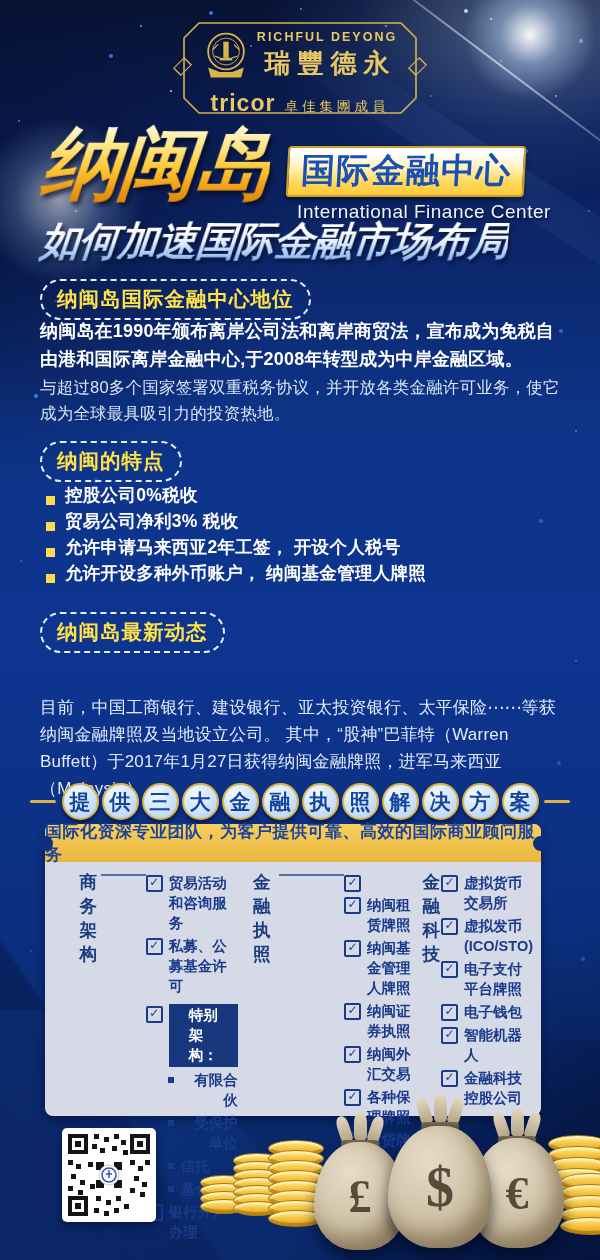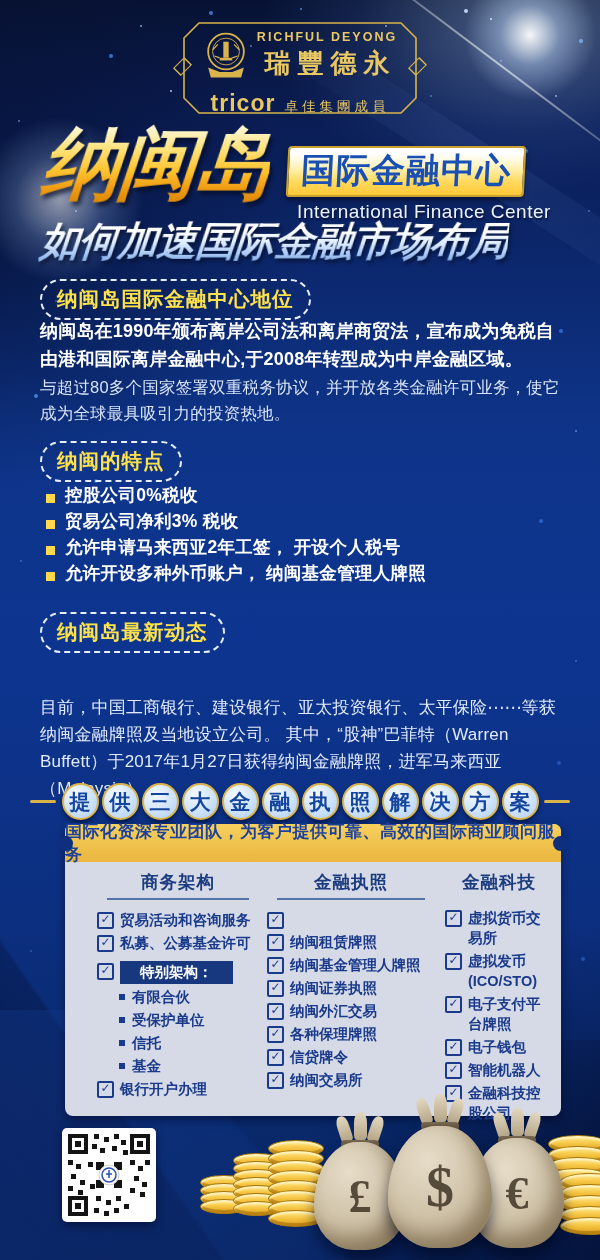--- a/index.html
+++ b/index.html
@@ -68,42 +68,42 @@
     -webkit-background-clip:text;background-clip:text;color:transparent;
     filter:drop-shadow(2px 3px 2px rgba(2,8,30,.7));}
   
   .sec-badge{position:absolute;left:40px;display:inline-block;border:2px dashed #e6eeff;border-radius:22px;
     padding:4px 15px 5px;color:#ffe24a;font-size:20.5px;font-weight:800;letter-spacing:1px;}
   .p-strong{position:absolute;left:40px;width:524px;color:#ffffff;font-size:18px;font-weight:700;
     line-height:28px;letter-spacing:.2px;}
   .p-light{position:absolute;left:40px;width:524px;color:#d9e4f8;font-size:16.5px;font-weight:400;
     line-height:26px;letter-spacing:.2px;}
   .features{position:absolute;left:46px;top:486px;list-style:none;margin:0;padding:0;}
-  .features li{display:flex;align-items:center;margin-bottom:7px;color:#fff;font-size:17.5px;
+  .features li{display:flex;align-items:flex-end;margin-bottom:7px;color:#fff;font-size:17.5px;
     font-weight:700;line-height:19px;letter-spacing:.3px;}
   .sqy{flex:0 0 9px;width:9px;height:9px;background:#ffd84d;margin:5px 10px 0 0;}
   
   .solution{position:absolute;left:0;top:783px;width:600px;display:flex;align-items:center;justify-content:center;}
   .dash{width:26px;height:3px;background:#d9b44a;border-radius:2px;margin:0 4px;}
   .ball{width:33px;height:33px;border-radius:50%;margin:0 1.5px;text-align:center;line-height:33px;
     background:radial-gradient(circle at 35% 28%,#f4f9ff 0%,#d5e7fb 45%,#aecdf0 100%);
     border:2px solid #d9b44a;color:#14459e;font-size:21px;font-weight:900;
     box-shadow:0 3px 4px rgba(0,0,20,.45);}
   
   .panel{position:absolute;left:45px;top:824px;width:496px;height:292px;background:#d6dae6;border-radius:8px;
-    box-shadow:0 4px 10px rgba(0,0,25,.45);margin-left:20px;}
+    box-shadow:0 4px 10px rgba(0,0,25,.45);}
   .ribbon{position:absolute;left:0;right:0;top:0;height:38px;border-radius:7px 7px 0 0;
     background:linear-gradient(180deg,#f7d express 0%,#eab63e 100%);
     background:linear-gradient(180deg,#f6d05e 0%,#eab63e 100%);
     display:flex;align-items:center;justify-content:center;
     color:#1c429e;font-size:17px;font-weight:800;letter-spacing:.5px;}
   .notch{position:absolute;width:15px;height:15px;border-radius:50%;background:#0d2f7d;top:12px;}
   .notch-l{left:-7px;} .notch-r{right:-7px;}
   .cols{position:absolute;top:46px;left:16px;right:8px;bottom:4px;display:flex;}
-  .col{display:flex;flex-direction:column;}
+  .col{display:flex;flex-direction:row;}
   .col-1{width:178px;padding-left:16px;box-sizing:border-box;}
   .col-2{width:168px;margin-left:8px;}
   .col-3{flex:1;margin-left:10px;}
   .col-h{text-align:center;color:#1c3c80;font-size:17.5px;font-weight:800;letter-spacing:1px;}
   .hline{height:2px;background:#5872a8;width:88%;margin:4px auto 7px;}
   .plist{list-style:none;margin:0;padding:0;}
   .plist li{display:flex;align-items:flex-start;margin:3px 0;color:#1a3a8c;font-size:14.5px;
     font-weight:700;line-height:20px;}
   .cb{flex:0 0 13px;width:13px;height:13px;border:2px solid #1a3a8c;border-radius:2px;margin:2px 6px 0 0;
     font-size:12px;line-height:11px;text-align:center;color:#1a3a8c;font-weight:900;}

